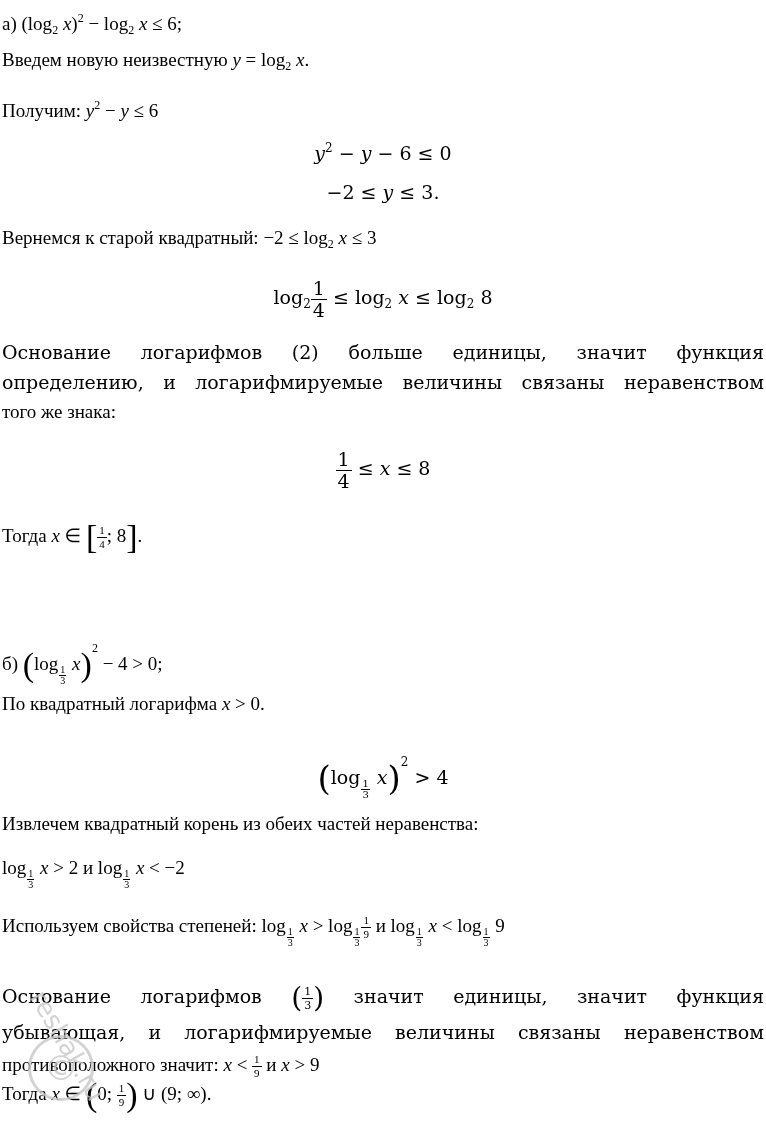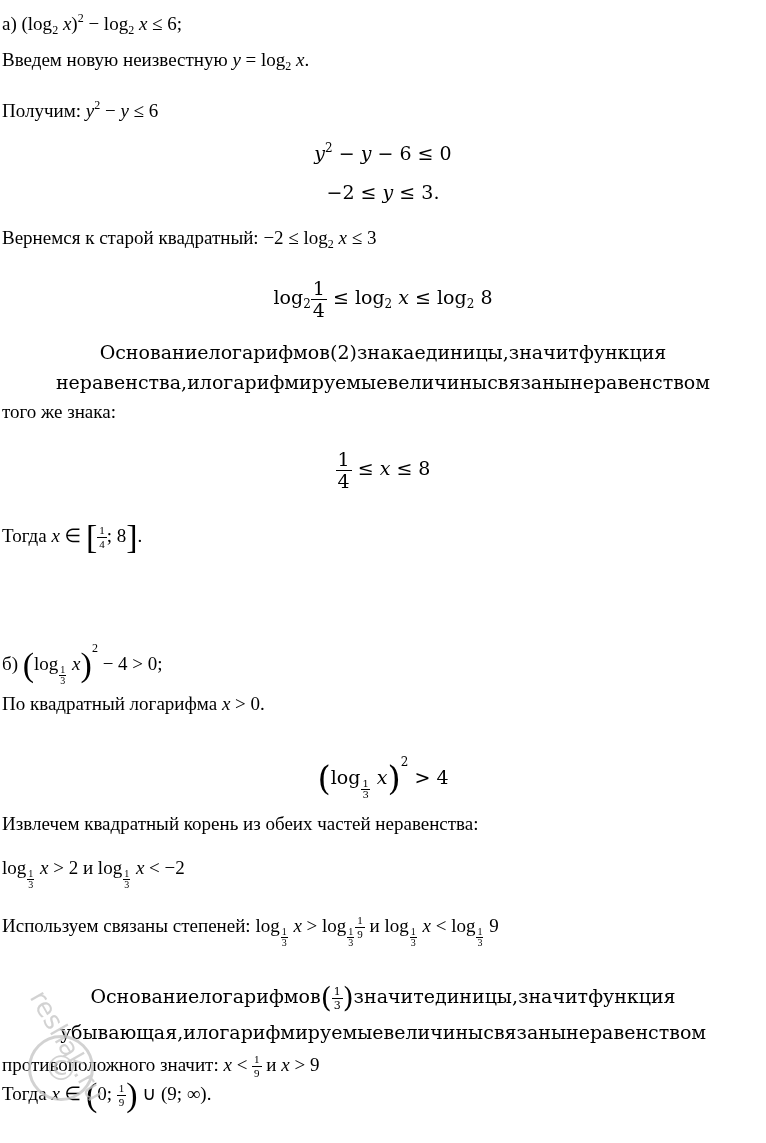--- a/index.html
+++ b/index.html
@@ -3,21 +3,21 @@
 <meta charset="utf-8">
 <style>
   html, body { margin: 0; padding: 0; background: #ffffff; }
   body {
     width: 766px; height: 1143px; position: relative; overflow: hidden;
     font-family: "DejaVu Serif", "Liberation Serif", serif;
     color: #000; font-size: 19px;
   }
   .line { position: absolute; left: 2px; white-space: nowrap; line-height: 24px; font-family: Liberation Serif, serif; }
   .center { position: absolute; left: 0; width: 766px; text-align: center; white-space: nowrap; line-height: 20px; }
-  .just-wrap { position:absolute; left:2px; width:762px; display:flex; justify-content:center; line-height:24px; }
+  .just-wrap { position:absolute; left:2px; width:762px; display:flex; justify-content:space-between; line-height:24px; }
   .m { font-style: italic; }
   sub { font-size: 12px; vertical-align: -4px; }
   sup { font-size: 12px; vertical-align: 8px; }
   .frac { display: inline-block; vertical-align: middle; text-align: center; line-height: 1; }
   .frac > span { display: block; }
   .frac .num { border-bottom: 1.2px solid #000; padding: 0 2px 1px; }
   .frac .den { padding-top: 1px; }
   .frac.big { font-size: 19px; }
   .frac.small { font-size: 11px; }
   .sub-frac { display: inline-block; vertical-align: -14px; font-size: 10px; line-height: 1; text-align:center; margin: 0 1px; }
@@ -70,27 +70,27 @@
 </div>
 
 <div class="center" style="top:272px; line-height:50px">
   log<sub>2</sub><span class="frac big"><span class="num">1</span><span class="den">4</span></span> ≤ log<sub>2</sub> <span class="m">x</span> ≤ log<sub>2</sub> 8
 </div>
 
 <div class="just-wrap" style="top:340px">
   <span>Основание</span>
   <span>логарифмов</span>
   <span>(2)</span>
-  <span>знака</span>
+  <span>больше</span>
   <span>единицы,</span>
   <span>значит</span>
   <span>функция</span>
 </div>
 <div class="just-wrap" style="top:370px">
-  <span>неравенства,</span>
+  <span>определению,</span>
   <span>и</span>
   <span>логарифмируемые</span>
   <span>величины</span>
   <span>связаны</span>
   <span>неравенством</span>
 </div>
 <div class="line" style="top:400px">того же знака:</div>
 
 <div class="center" style="top:440px; line-height:56px">
   <span class="frac big"><span class="num">1</span><span class="den">4</span></span> ≤ <span class="m">x</span> ≤ 8
@@ -115,21 +115,21 @@
   <span class="paren">(</span>log<span class="sub-frac"><span class="num">1</span><span class="den">3</span></span> <span class="m">x</span><span class="paren">)</span><sup style="vertical-align:18px">2</sup> &gt; 4
 </div>
 
 <div class="line" style="top:812px">Извлечем квадратный корень из обеих частей неравенства:</div>
 
 <div class="line" style="top:856px">
   log<span class="sub-frac"><span class="num">1</span><span class="den">3</span></span> <span class="m">x</span> &gt; 2 и log<span class="sub-frac"><span class="num">1</span><span class="den">3</span></span> <span class="m">x</span> &lt; −2
 </div>
 
 <div class="line" style="top:914px">
-  <span>Используем связаны степеней:</span>
+  <span>Используем свойства степеней:</span>
   log<span class="sub-frac"><span class="num">1</span><span class="den">3</span></span> <span class="m">x</span> &gt; log<span class="sub-frac"><span class="num">1</span><span class="den">3</span></span><span class="frac small"><span class="num">1</span><span class="den">9</span></span> и log<span class="sub-frac"><span class="num">1</span><span class="den">3</span></span> <span class="m">x</span> &lt; log<span class="sub-frac"><span class="num">1</span><span class="den">3</span></span> 9
 </div>
 
 <div class="just-wrap" style="top:984px">
   <span>Основание</span>
   <span>логарифмов</span>
   <span><span class="paren" style="font-size:28px;vertical-align:-4px">(</span><span class="frac small"><span class="num">1</span><span class="den">3</span></span><span class="paren" style="font-size:28px;vertical-align:-4px">)</span></span>
   <span>значит</span>
   <span>единицы,</span>
   <span>значит</span>

